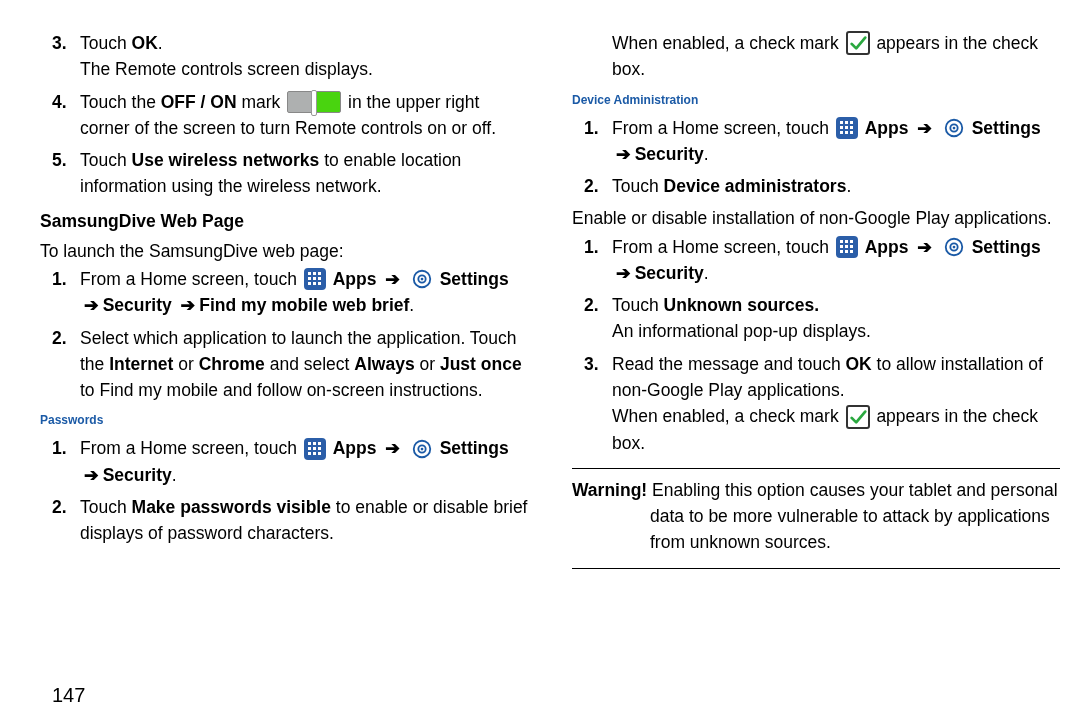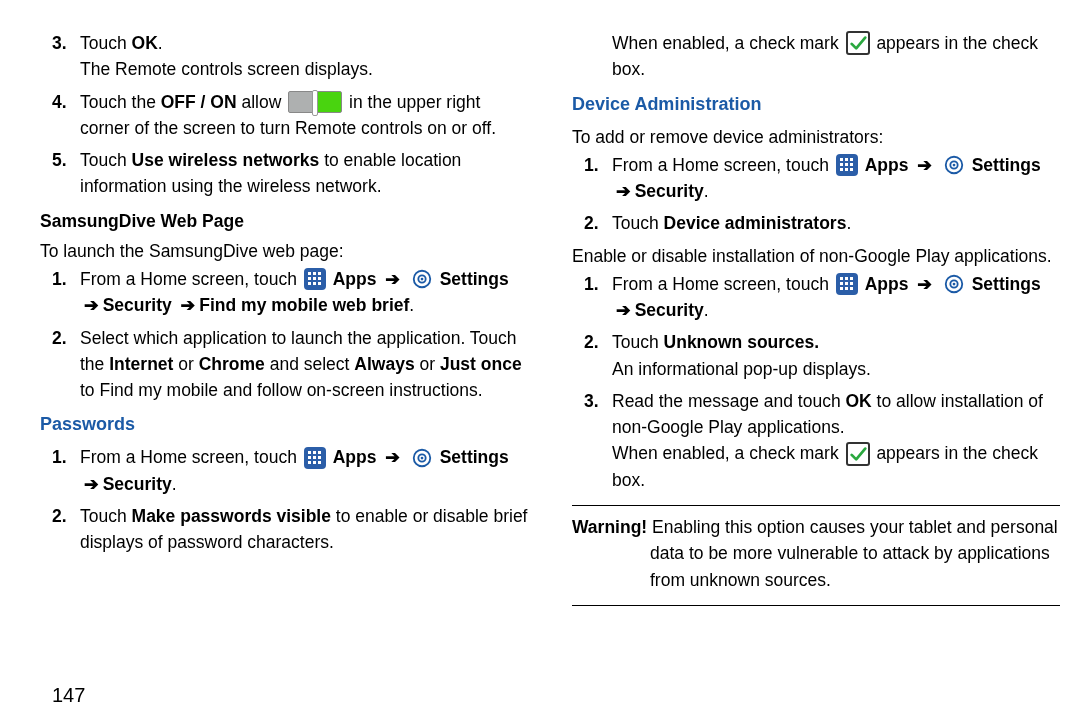--- a/index.html
+++ b/index.html
@@ -30,21 +30,21 @@
   .sec-heading-black {
     font-weight: bold;
     margin-top: 8px;
     margin-bottom: 4px;
   }
   .sec-heading-blue {
     color: #1b5aa6;
     font-weight: bold;
     margin-top: 8px;
     margin-bottom: 6px;
-    font-size: 18px;
+    font-size: 12px;
   }
   ol.numlist {
     list-style: none;
     padding-left: 0;
     margin: 0;
     counter-reset: item var(--start, 0);
   }
   ol.numlist > li {
     position: relative;
     padding-left: 40px;
@@ -138,21 +138,21 @@
 <div class="page">
 
   <div class="col">
 
     <ol class="numlist" style="--start:2">
       <li>
         <span>Touch </span><span class="bold">OK</span><span>.</span><br>
         <span>The Remote controls screen displays.</span>
       </li>
       <li>
-        <span>Touch the </span><span class="bold">OFF / ON</span><span> allow </span><span class="toggle-icon"></span><span> in the upper right corner of the screen to turn Remote controls on or off.</span>
+        <span>Touch the </span><span class="bold">OFF / ON</span><span> mark </span><span class="toggle-icon"></span><span> in the upper right corner of the screen to turn Remote controls on or off.</span>
       </li>
       <li>
         <span>Touch </span><span class="bold">Use wireless networks</span><span> to enable location information using the wireless network.</span>
       </li>
     </ol>
 
     <div class="sec-heading-black">SamsungDive Web Page</div>
     <p>To launch the SamsungDive web page:</p>
 
     <ol class="numlist">
@@ -237,21 +237,20 @@
       <span>When enabled, a check mark </span>
       <span class="iconbox check-icon">
         <svg viewBox="0 0 20 20">
             <path d="M3 11 L8 16 L18 4" fill="none" stroke="#2aa83f" stroke-width="3" stroke-linecap="round" stroke-linejoin="round"></path>
           </svg>
       </span>
       <span> appears in the check box.</span>
     </div>
 
     <div class="sec-heading-blue">Device Administration</div>
-    <p>To add or remove device administrators:</p>
 
     <ol class="numlist">
       <li>
         <span>From a Home screen, touch </span>
         <span class="iconbox apps-icon">
           <svg viewBox="0 0 16 16">
               <g fill="#fff">
                 <rect x="1" y="1" width="3" height="3"></rect>
                 <rect x="6" y="1" width="3" height="3"></rect>
                 <rect x="11" y="1" width="3" height="3"></rect>

